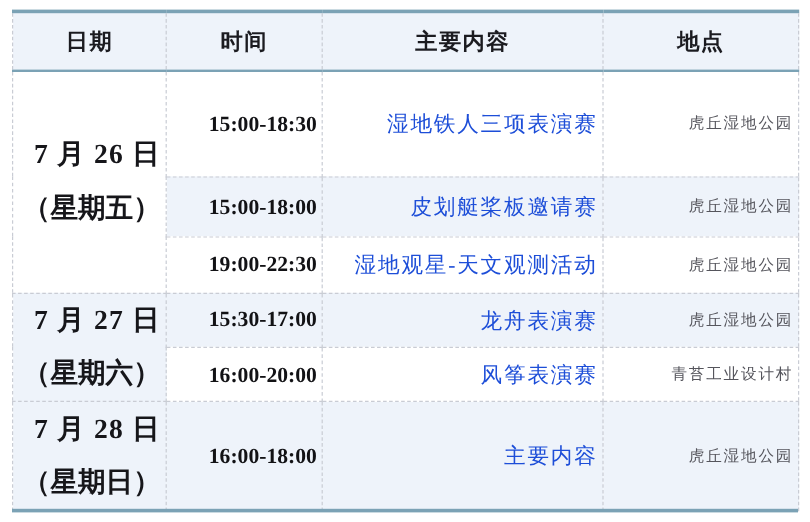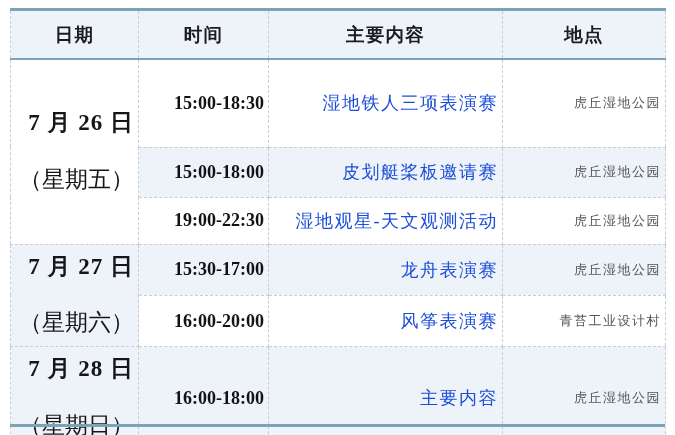--- a/index.html
+++ b/index.html
@@ -84,21 +84,21 @@
   
   td.date-cell {
     font-size: 23px;
     color: #16161a;
     letter-spacing: 1px;
     line-height: 1.95;
     font-weight: 600;
     border-bottom: 1px dashed #c9ccd4;
   }
   td.date-cell .d-line1 { display: block; white-space: nowrap; }
-  td.date-cell .d-line2 { display: block; white-space: nowrap; letter-spacing: 0px; font-weight: 400; margin-top: 12px; }
+  td.date-cell .d-line2 { display: block; white-space: nowrap; letter-spacing: 0px; font-weight: 700; }
   td.date-cell.group-shaded { background: #eef3fa !important; }
   td.date-cell.group-plain  { background: #ffffff !important; }
   td.date-cell.group-last   { border-bottom: none; }
 
   td.time-cell {
     font-size: 18px;
     font-weight: 700;
     color: #121215;
     white-space: nowrap;
     letter-spacing: 0px;

